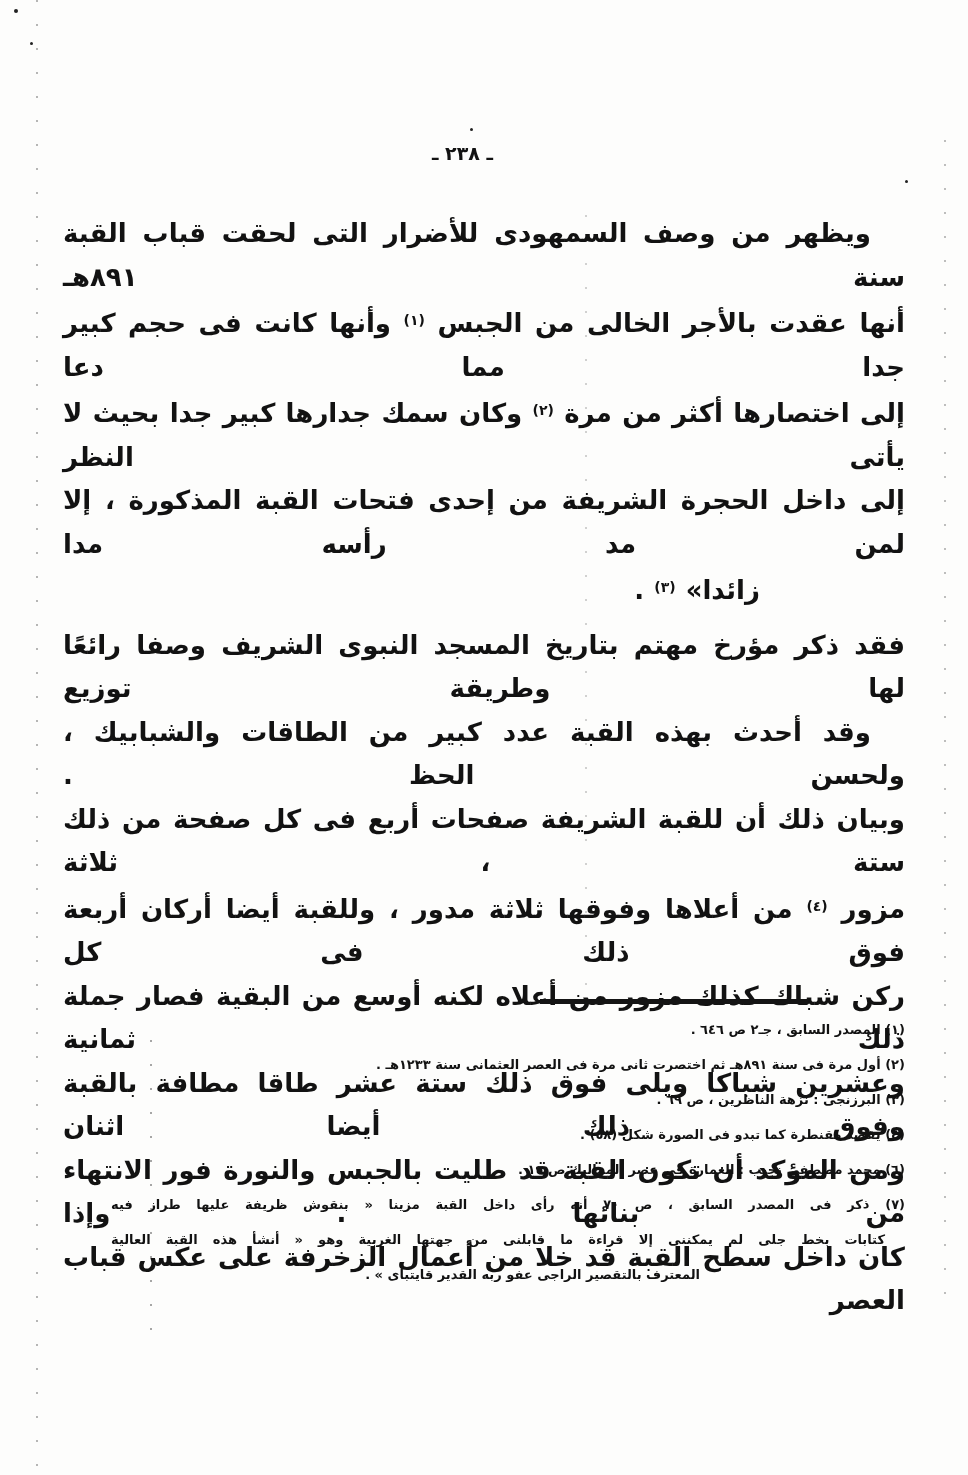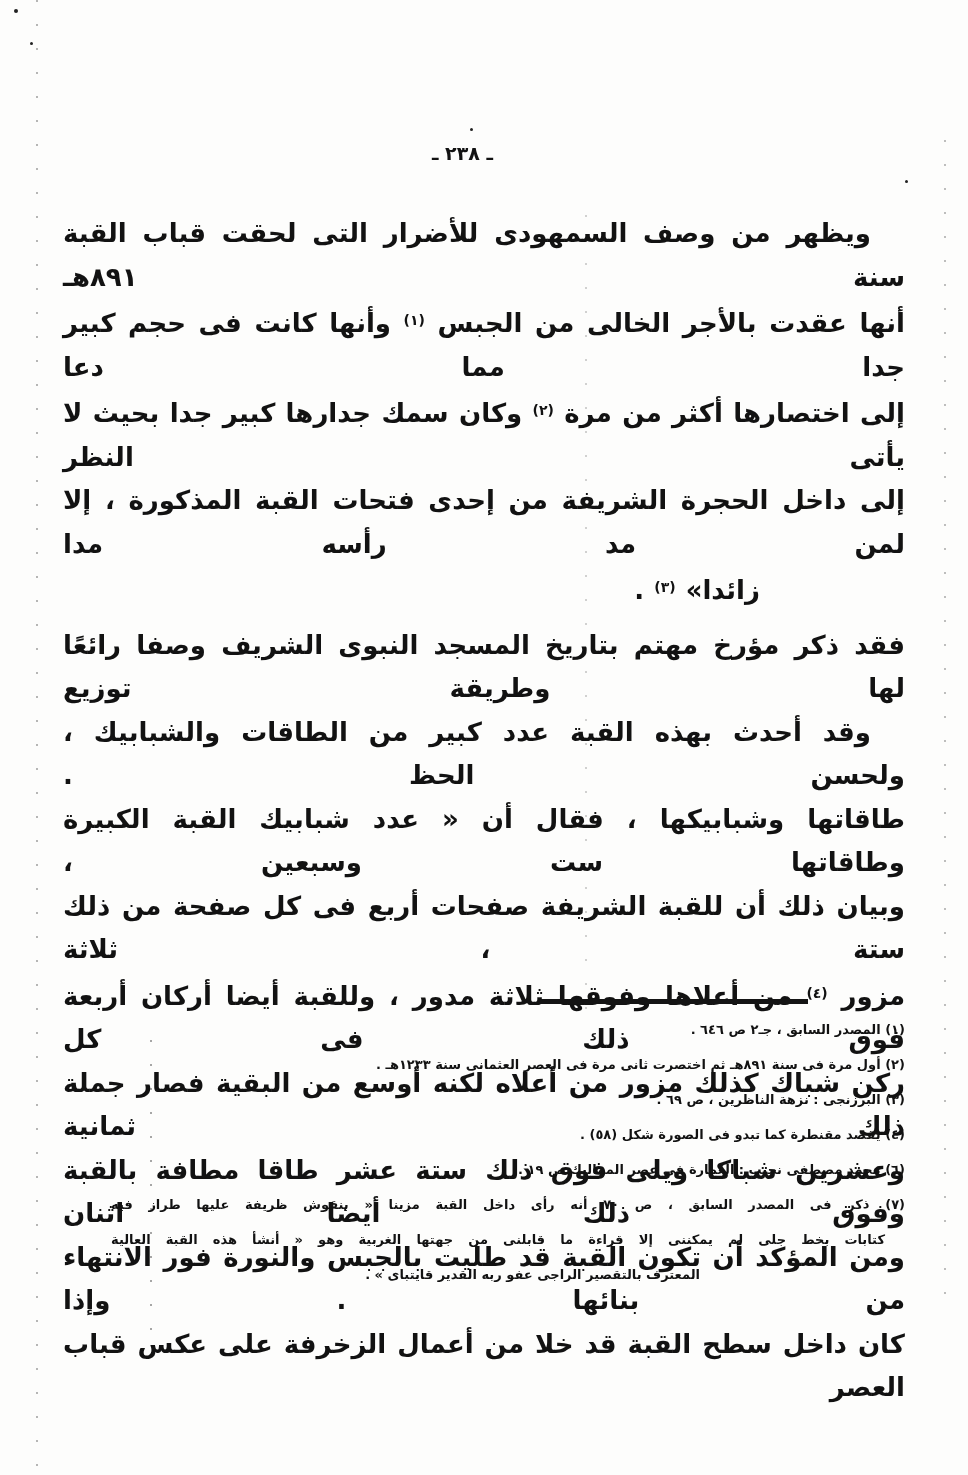--- a/index.html
+++ b/index.html
@@ -75,21 +75,20 @@
     <div class="para">
       <div class="line indent-first">ويظهر من وصف السمهودى للأضرار التى لحقت قباب القبة سنة ٨٩١هـ</div>
       <div class="line">أنها عقدت بالأجر الخالى من الجبس <sup>(١)</sup> وأنها كانت فى حجم كبير جدا مما دعا</div>
       <div class="line">إلى اختصارها أكثر من مرة <sup>(٢)</sup> وكان سمك جدارها كبير جدا بحيث لا يأتى النظر</div>
       <div class="line">إلى داخل الحجرة الشريفة من إحدى فتحات القبة المذكورة ، إلا لمن مد رأسه مدا</div>
       <div class="line p1-last">زائدا» <sup>(٣)</sup> .</div>
     </div>
     <div class="para para-2">
       <div class="line">فقد ذكر مؤرخ مهتم بتاريخ المسجد النبوى الشريف وصفا رائعًا لها وطريقة توزيع</div>
       <div class="line indent-first">وقد أحدث بهذه القبة عدد كبير من الطاقات والشبابيك ، ولحسن الحظ .</div>
-      <div class="line">طاقاتها وشبابيكها ، فقال أن « عدد شبابيك القبة الكبيرة وطاقاتها ست وسبعين ،</div>
       <div class="line">وبيان ذلك أن للقبة الشريفة صفحات أربع فى كل صفحة من ذلك ستة ، ثلاثة</div>
       <div class="line">مزور <sup>(٤)</sup> من أعلاها وفوقها ثلاثة مدور ، وللقبة أيضا أركان أربعة فوق ذلك فى كل</div>
       <div class="line">ركن شباك كذلك مزور من أعلاه لكنه أوسع من البقية فصار جملة ذلك ثمانية</div>
       <div class="line">وعشرين شباكا ويلى فوق ذلك ستة عشر طاقا مطافة بالقبة وفوق ذلك أيضا اثنان</div>
       <div class="line">ومن المؤكد أن تكون القبة قد طليت بالجبس والنورة فور الانتهاء من بنائها . وإذا</div>
       <div class="line">كان داخل سطح القبة قد خلا من أعمال الزخرفة على عكس قباب العصر</div>
 
     </div>
   </div>
 

